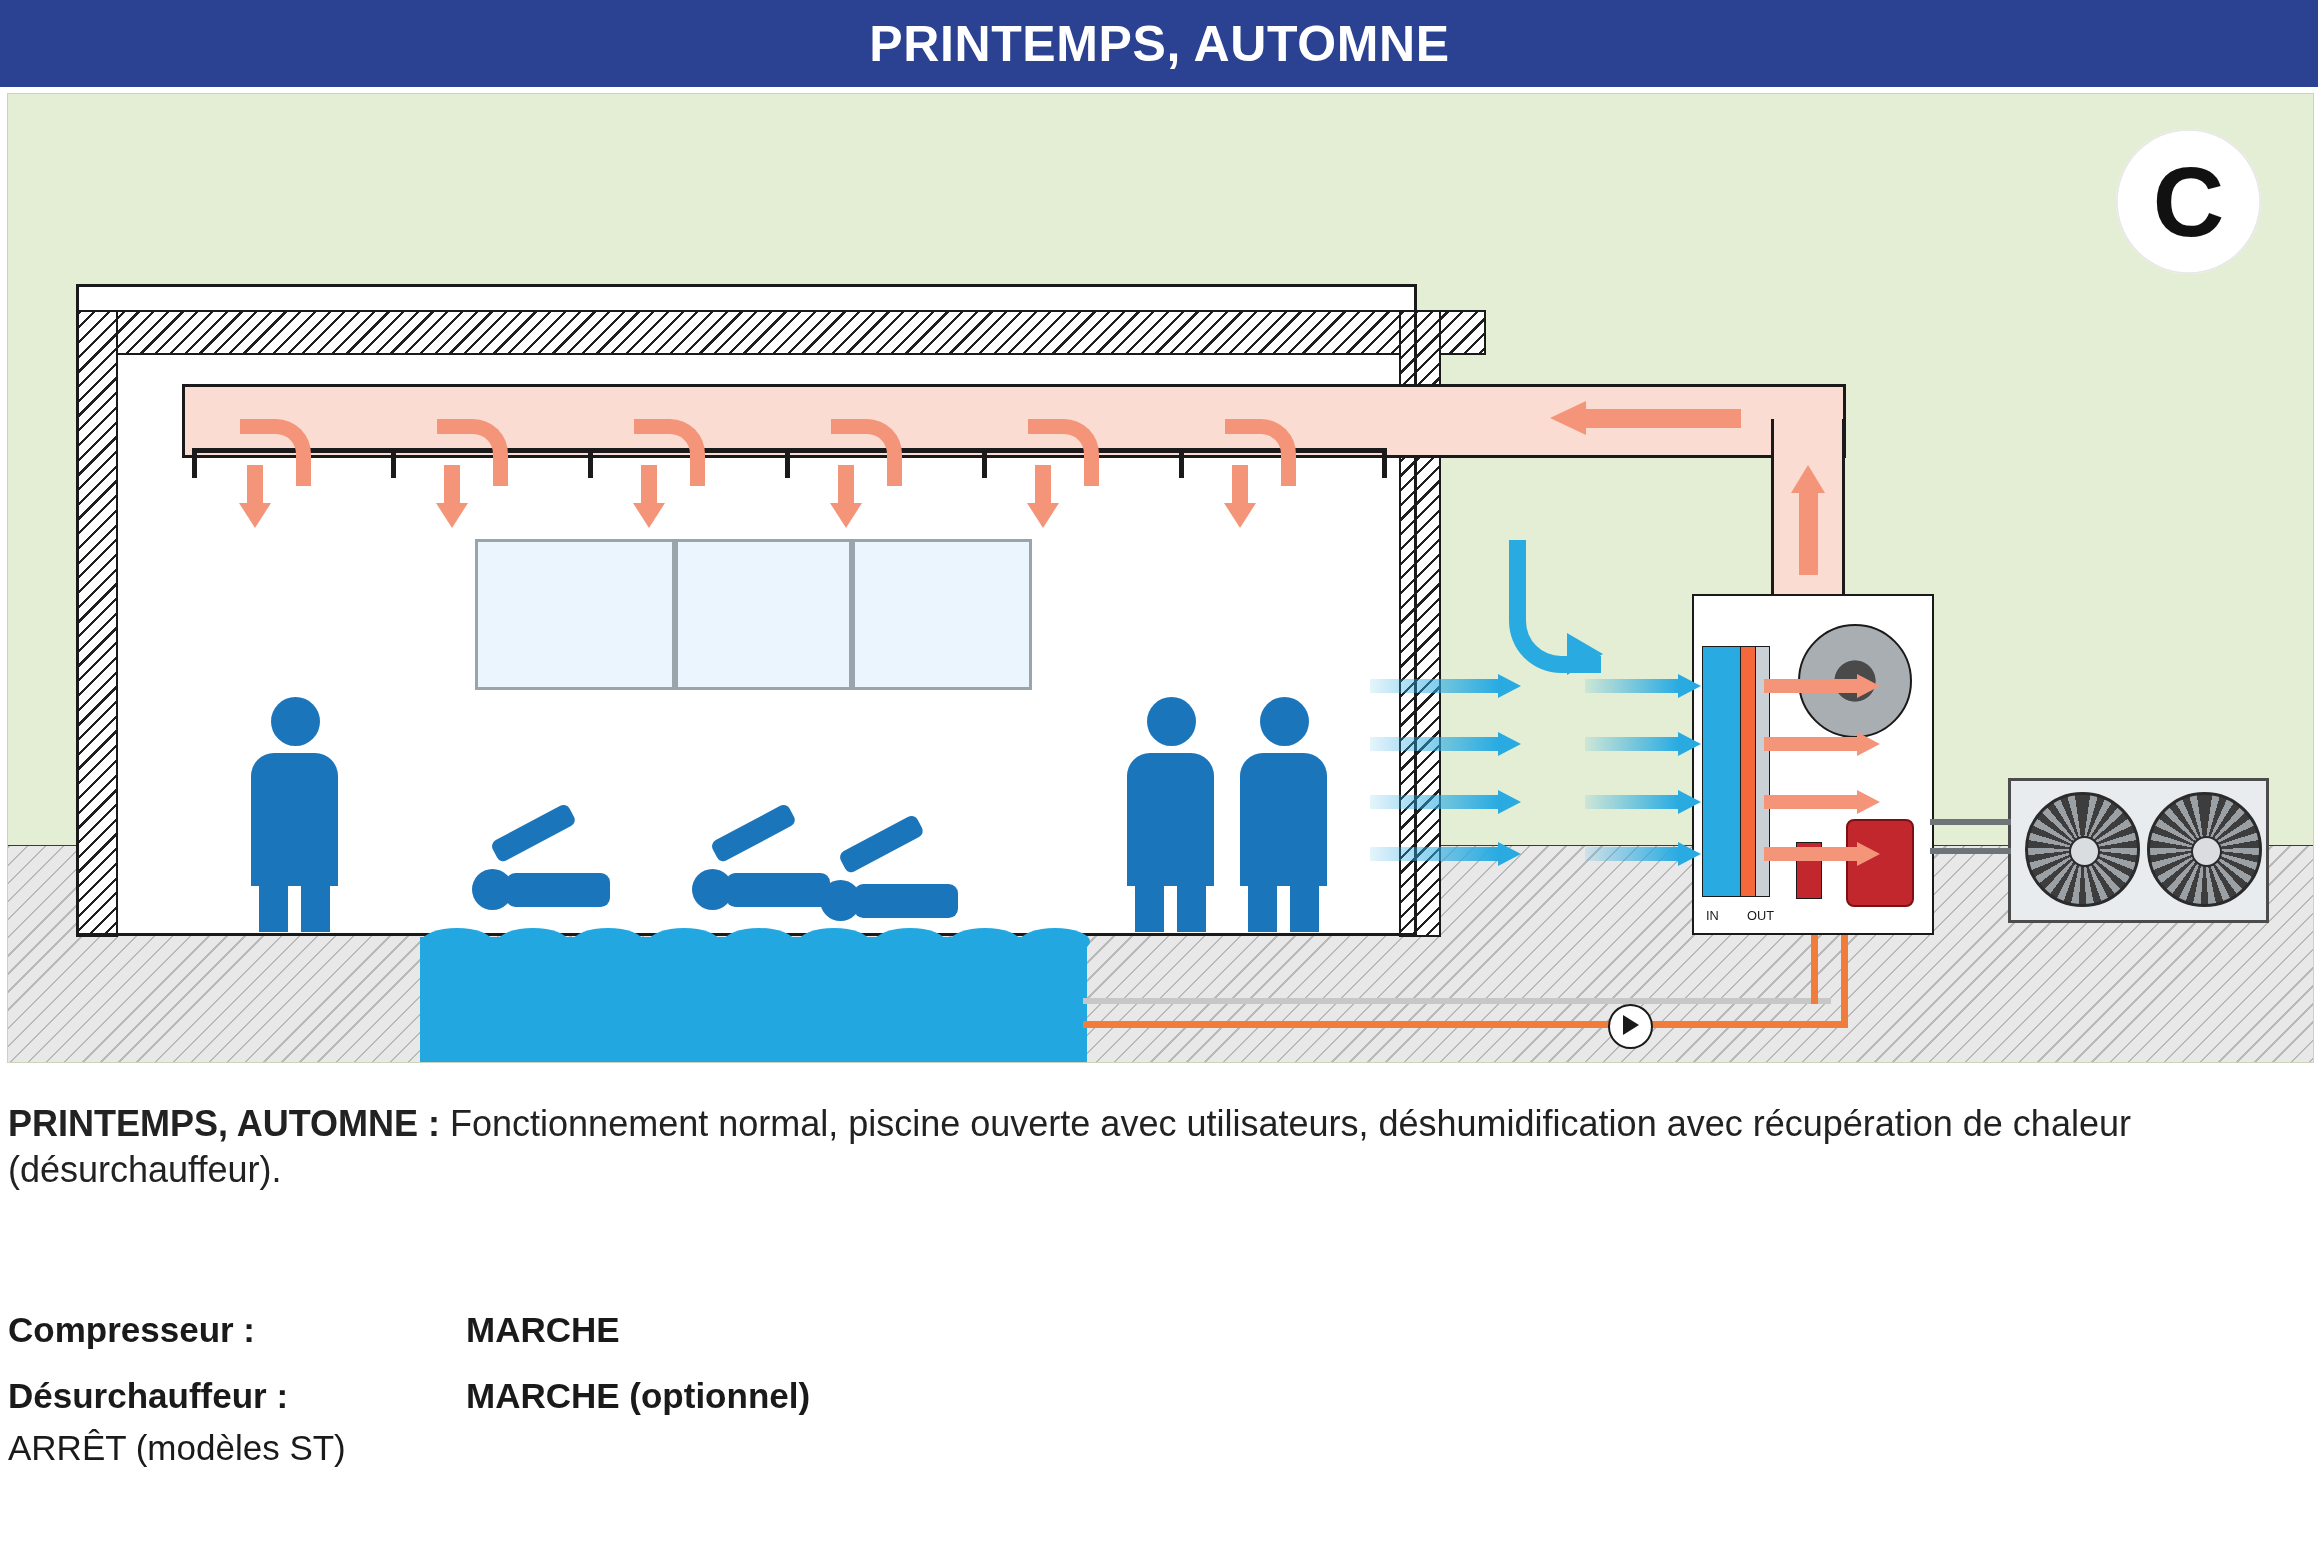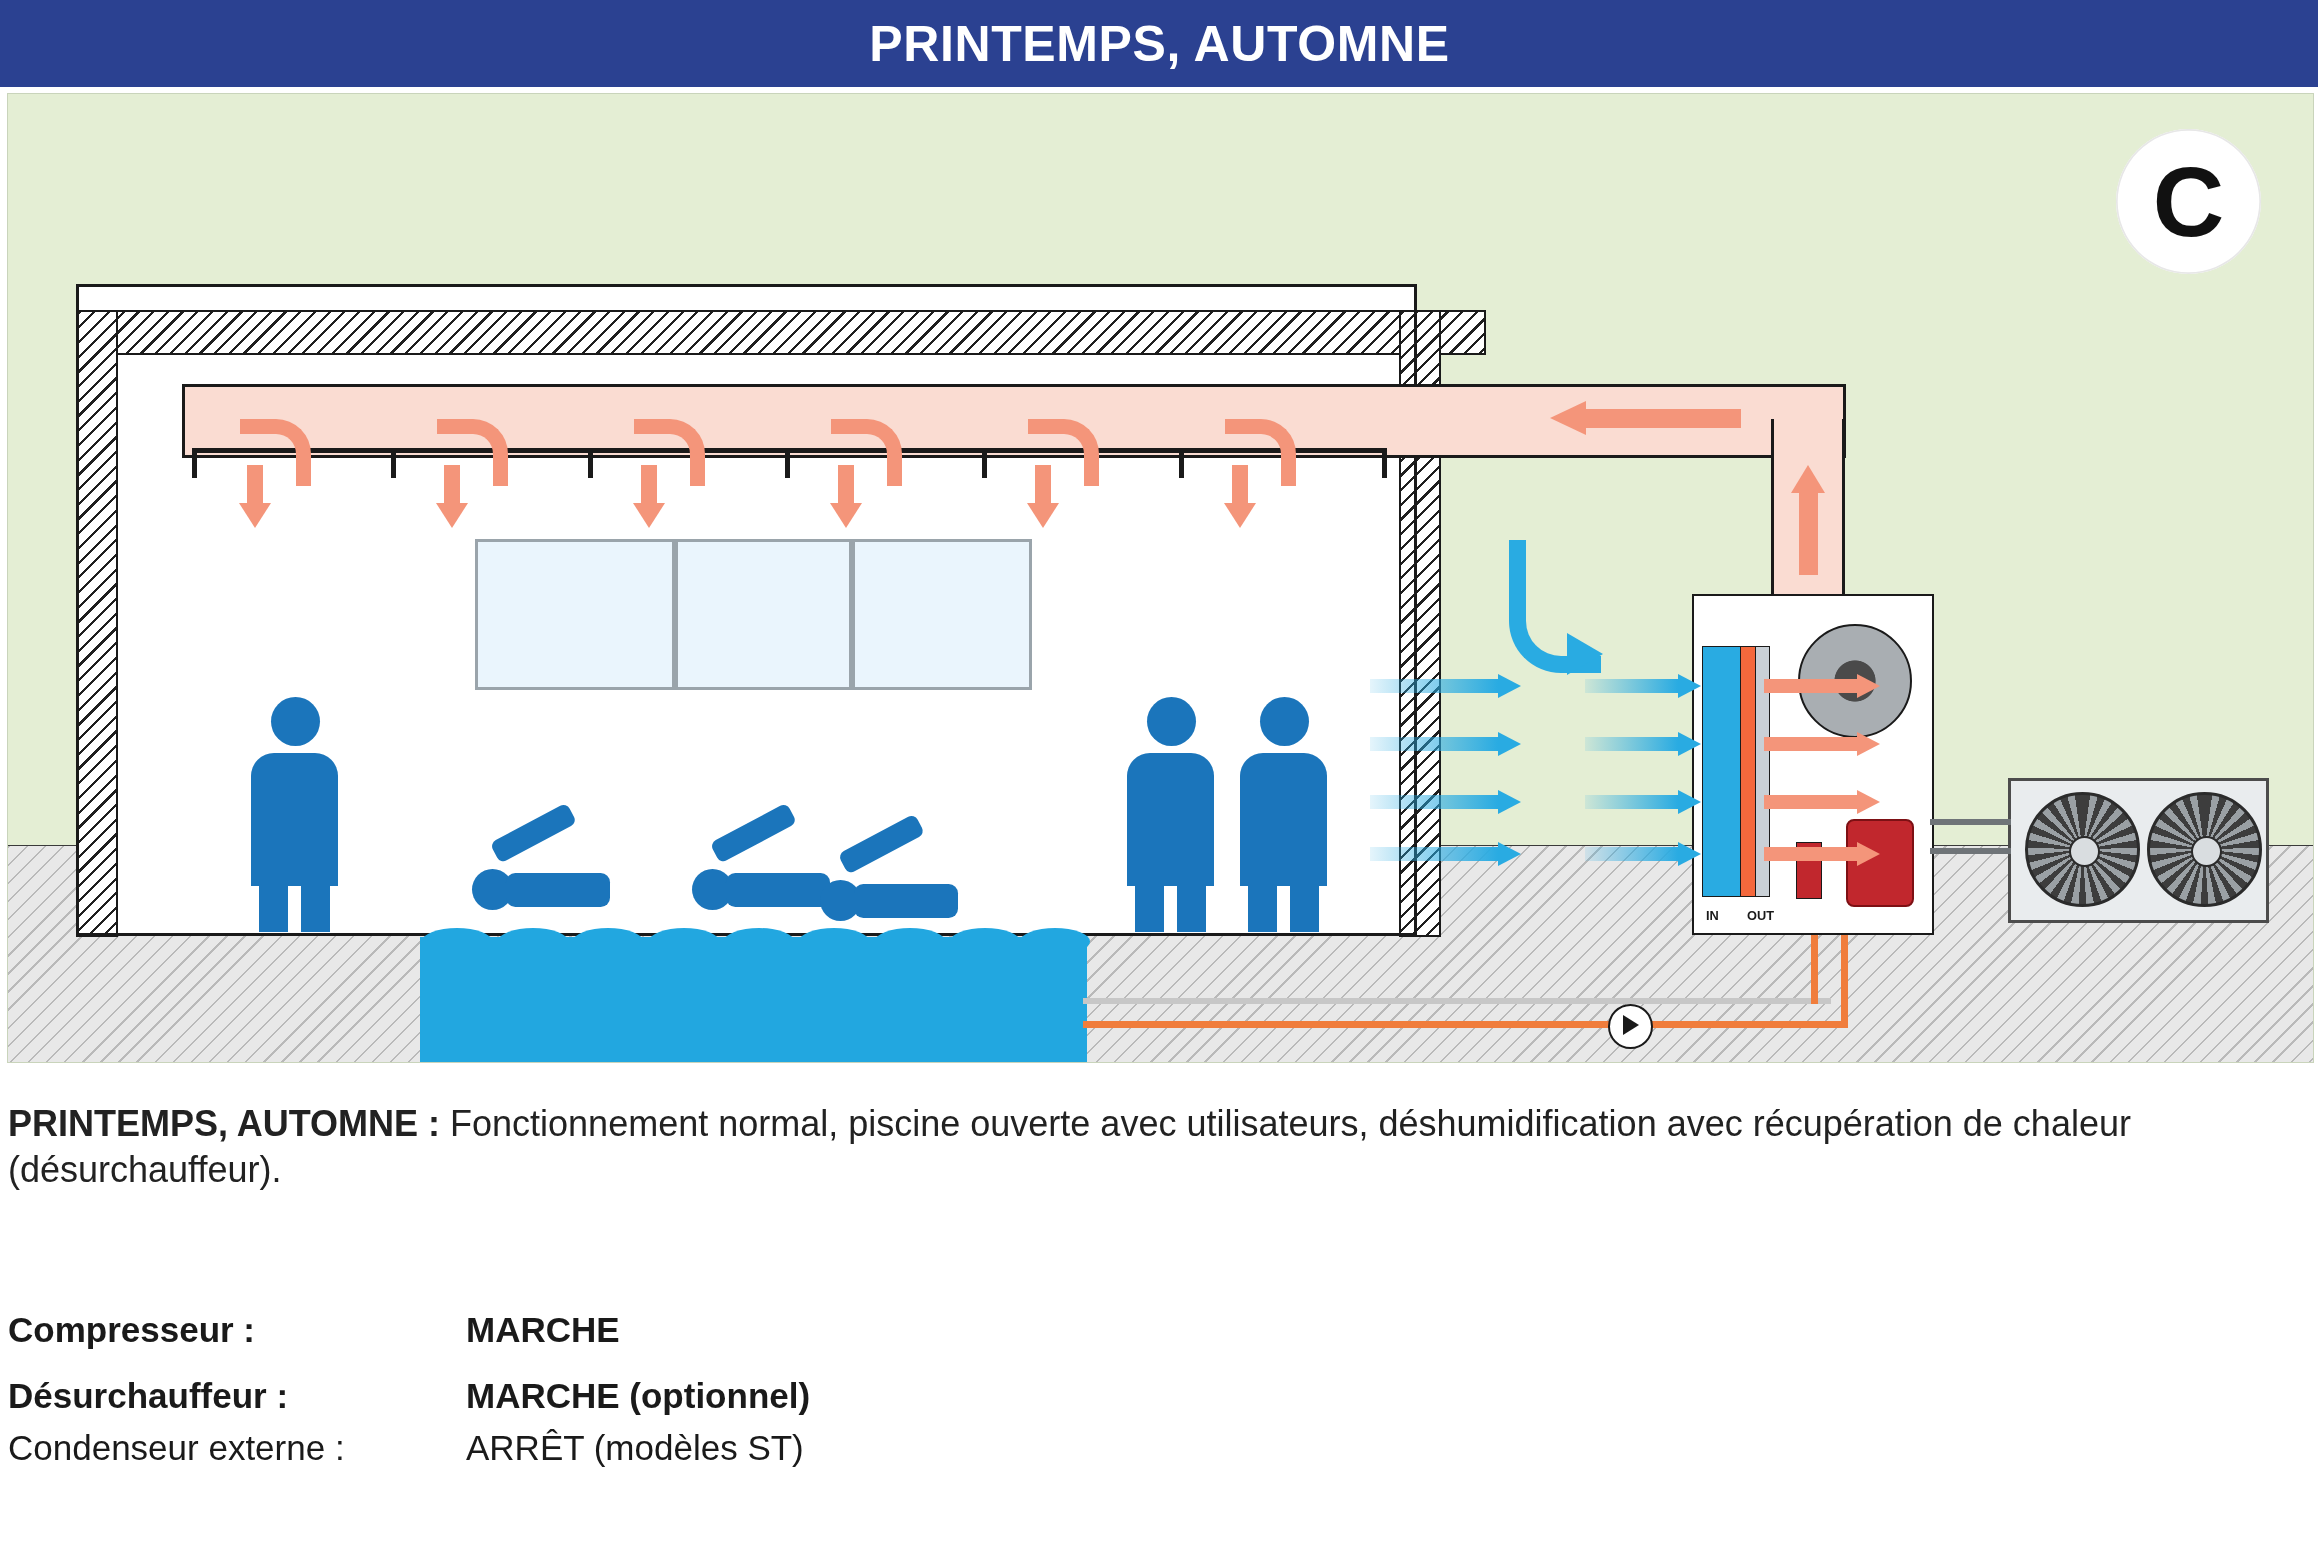--- a/index.html
+++ b/index.html
@@ -124,21 +124,21 @@
   
   .badge{position:absolute;right:52px;top:35px;width:145px;height:145px;border-radius:50%;background:#fff;
          display:flex;align-items:center;justify-content:center;box-shadow:0 0 0 1.7px #e7e7e7 inset;}
   .badge span{font-size:99px;font-weight:bold;color:#111;line-height:1;}
 
   
   .pump{position:absolute;left:1600px;top:910px;width:41px;height:41px;border-radius:50%;background:#fff;border:2.9px solid #1a1a1a;}
   .pump:after{content:"";position:absolute;left:12.8px;top:9.3px;width:0;height:0;border-top:10.4px solid transparent;border-bottom:10.4px solid transparent;border-left:16px solid #1a1a1a;}
 
   
-  .inout{position:absolute;font-size:12.8px;font-weight:bold;color:#1a1a1a;}
+  .inout{position:absolute;font-size:12.8px;font-weight:normal;color:#1a1a1a;}
 
   
   .caption{position:absolute;left:8px;top:1101px;width:2249px;font-size:36px;color:#222;line-height:1.28;}
   .caption b{font-weight:bold;}
 
   
   .status{position:absolute;left:8px;top:1310px;width:1159px;font-size:35px;color:#1a1a1a;}
   .status .row{display:flex;align-items:baseline;margin-bottom:12.8px;}
   .status .lbl{width:458px;}
   .status .val{flex:1;}
@@ -366,19 +366,18 @@
       <div class="lbl b">Compresseur :</div>
       <div class="val b">MARCHE</div>
     </div>
     <div class="row">
     </div>
     <div class="row">
       <div class="lbl b">Désurchauffeur :</div>
       <div class="val b">MARCHE (optionnel)</div>
     </div>
     <div class="row">
-      <div class="lbl">Condenseur externe :</div>
       <div class="val">ARRÊT (modèles ST)</div>
     </div>
   </div>
 
 </div>
 
 
 </body></html>

